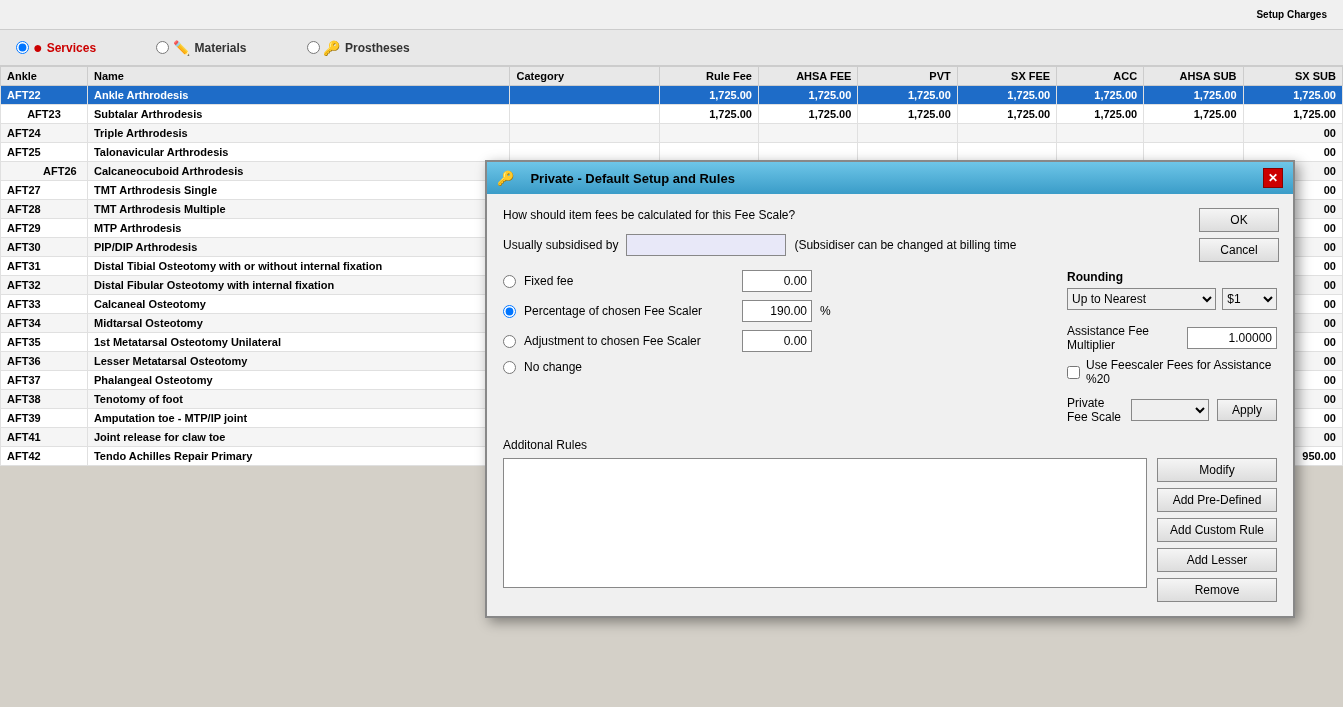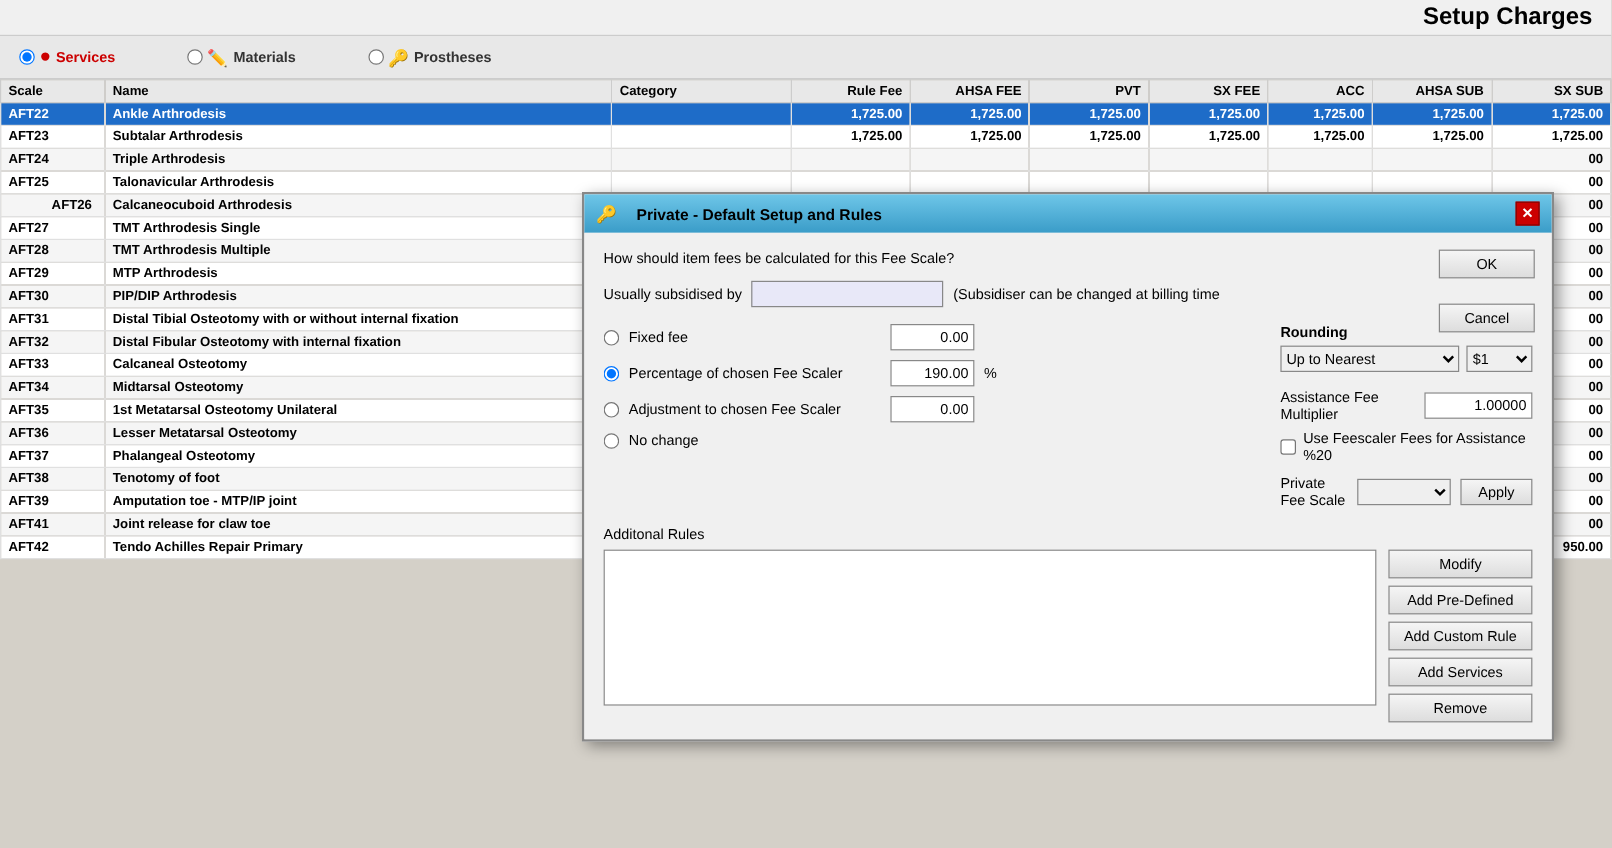--- a/index.html
+++ b/index.html
@@ -17,21 +17,21 @@
     .top-bar {
       background: #f0f0f0;
       height: 30px;
       display: flex;
       align-items: center;
       justify-content: flex-end;
       padding-right: 16px;
       border-bottom: 1px solid #ccc;
     }
     .top-title {
-      font-size: 20px;
+      font-size: 10px;
       font-weight: bold;
       color: #000;
     }
 
     
     .radio-bar {
       background: #e8e8e8;
       height: 36px;
       display: flex;
       align-items: center;
@@ -195,21 +195,21 @@
       width: 55px;
     }
 
     
     .dialog-right-buttons {
       position: absolute;
       top: 14px;
       right: 14px;
       display: flex;
       flex-direction: column;
-      gap: 21px;
+      gap: 6px;
     }
     .dlg-btn {
       background: linear-gradient(to bottom, #f5f5f5, #ddd);
       border: 1px solid #888;
       padding: 4px 20px;
       font-size: 12px;
       cursor: pointer;
       min-width: 80px;
       text-align: center;
     }
@@ -326,21 +326,21 @@
     <input type="radio" name="mode" style="">
     <span style="font-size:14px;">🔑</span>
     <span class="radio-label prostheses">Prostheses</span>
   </label>
 </div>
 
 <div class="table-container">
   <table>
     <thead>
       <tr>
-        <th style="width:70px;">Scale</th>
+        <th style="width:70px;">Ankle</th>
         <th style="width:340px;">Name</th>
         <th style="width:120px;">Category</th>
         <th style="width:80px; text-align:right;">Rule Fee</th>
         <th style="width:80px; text-align:right;">AHSA FEE</th>
         <th style="width:80px; text-align:right;">PVT</th>
         <th style="width:80px; text-align:right;">SX FEE</th>
         <th style="width:70px; text-align:right;">ACC</th>
         <th style="width:80px; text-align:right;">AHSA SUB</th>
         <th style="width:80px; text-align:right;">SX SUB</th>
       </tr>
@@ -352,21 +352,21 @@
           <td style="text-align: left;"></td>
           <td style="text-align: right;">1,725.00</td>
           <td style="text-align: right;">1,725.00</td>
           <td style="text-align: right;">1,725.00</td>
           <td style="text-align: right;">1,725.00</td>
           <td style="text-align: right;">1,725.00</td>
           <td style="text-align: right;">1,725.00</td>
           <td style="text-align: right;">1,725.00</td>
         </tr>
         <tr>
-          <td style="text-align: left;">AFT23</td>
+          <td style="text-align: center;">AFT23</td>
           <td style="text-align: left;">Subtalar Arthrodesis</td>
           <td style="text-align: left;"></td>
           <td style="text-align: right;">1,725.00</td>
           <td style="text-align: right;">1,725.00</td>
           <td style="text-align: right;">1,725.00</td>
           <td style="text-align: right;">1,725.00</td>
           <td style="text-align: right;">1,725.00</td>
           <td style="text-align: right;">1,725.00</td>
           <td style="text-align: right;">1,725.00</td>
         </tr>
@@ -681,20 +681,20 @@
     </div>
 
     <div class="additional-rules">
       <div class="additional-rules-label">Additonal Rules</div>
       <div class="rules-area-row">
         <textarea class="rules-textarea" style=""></textarea>
         <div class="rules-buttons">
           <button class="rules-btn">Modify</button>
           <button class="rules-btn">Add Pre-Defined</button>
           <button class="rules-btn">Add Custom Rule</button>
-          <button class="rules-btn">Add Services</button>
+          <button class="rules-btn">Add Lesser</button>
           <button class="rules-btn">Remove</button>
         </div>
       </div>
     </div>
 
   </div>
 </div>
 
 </body></html>

